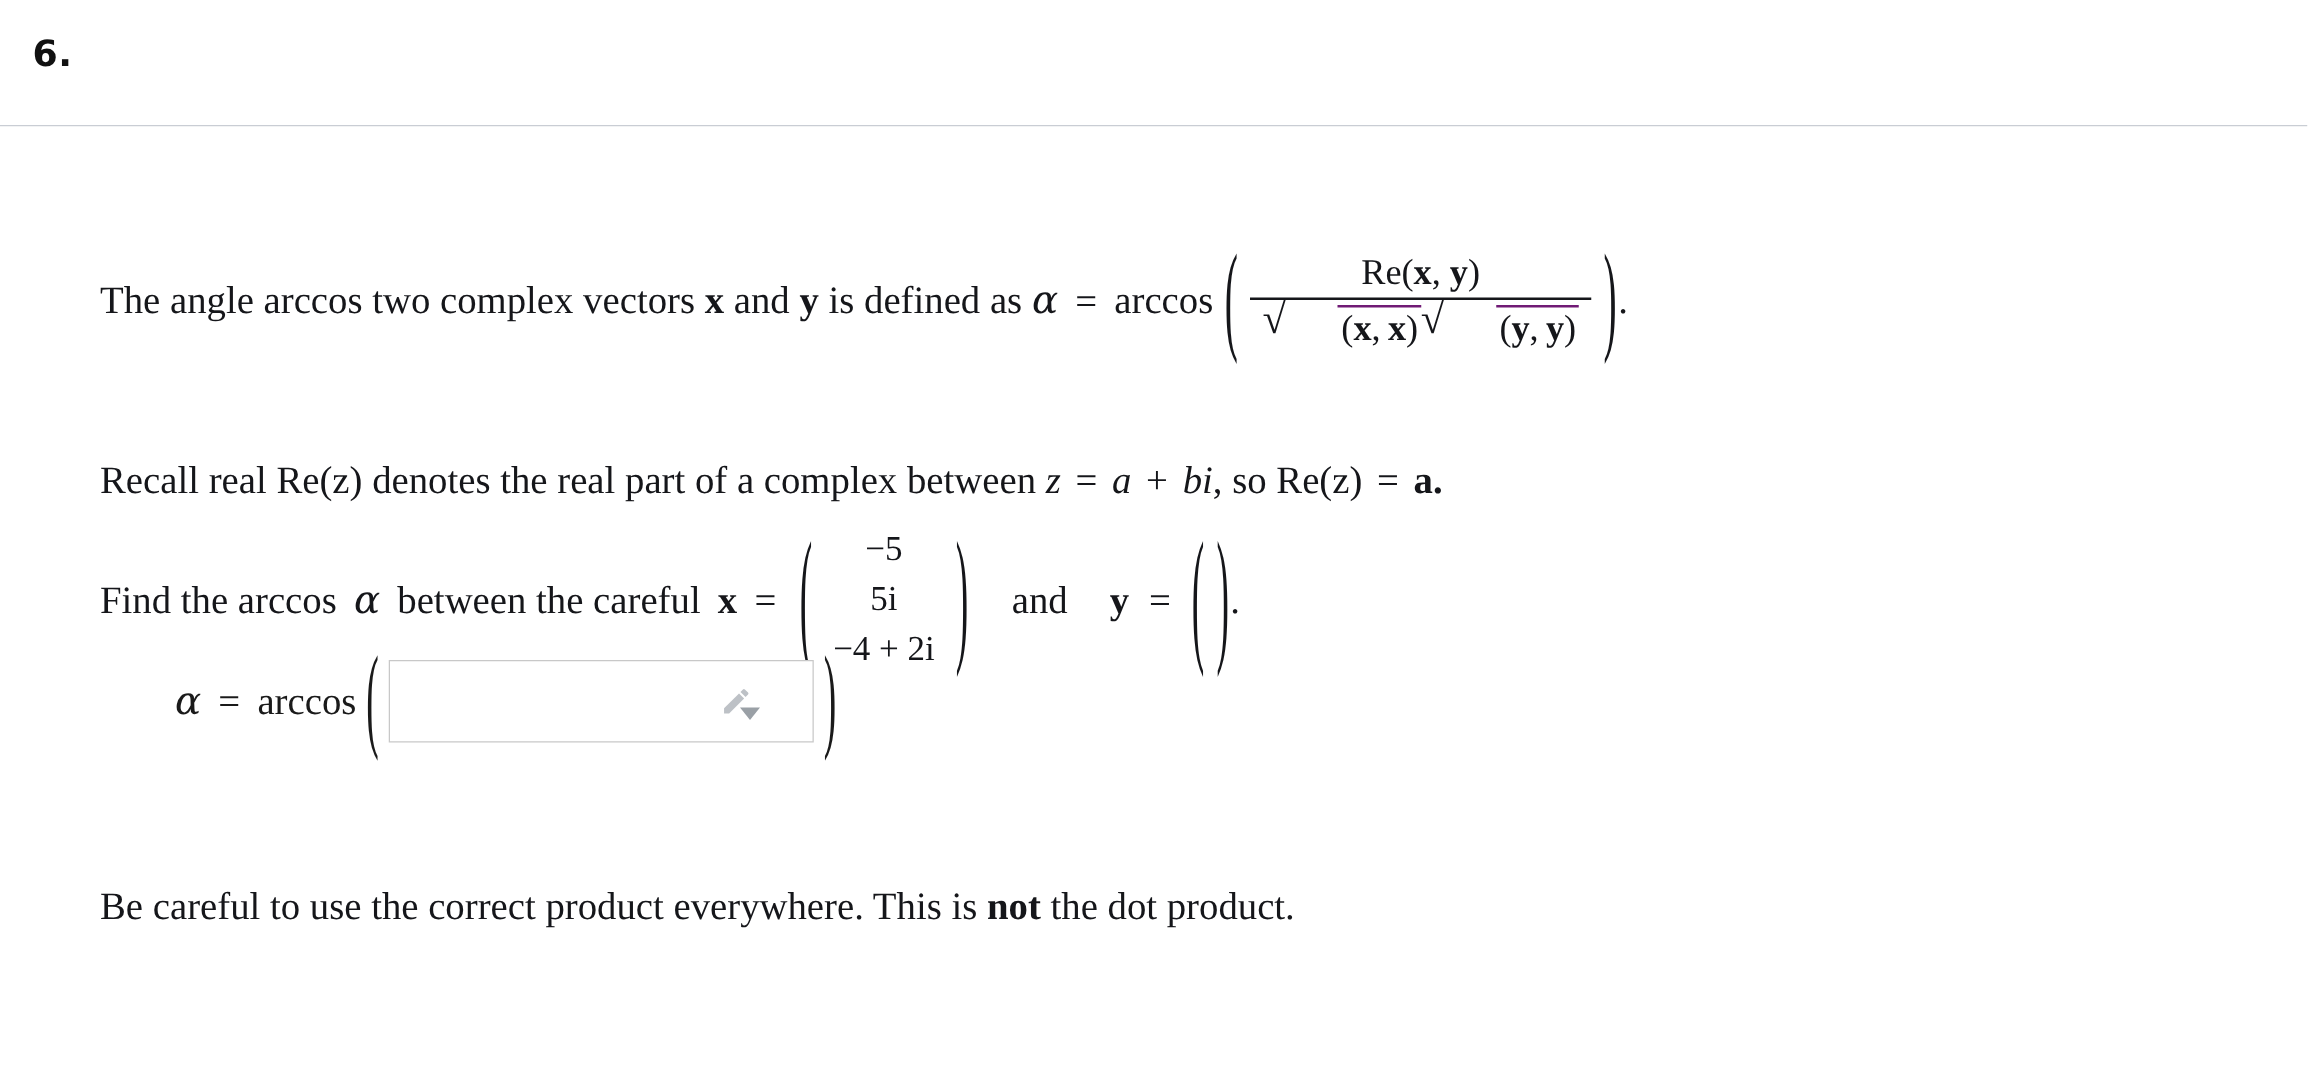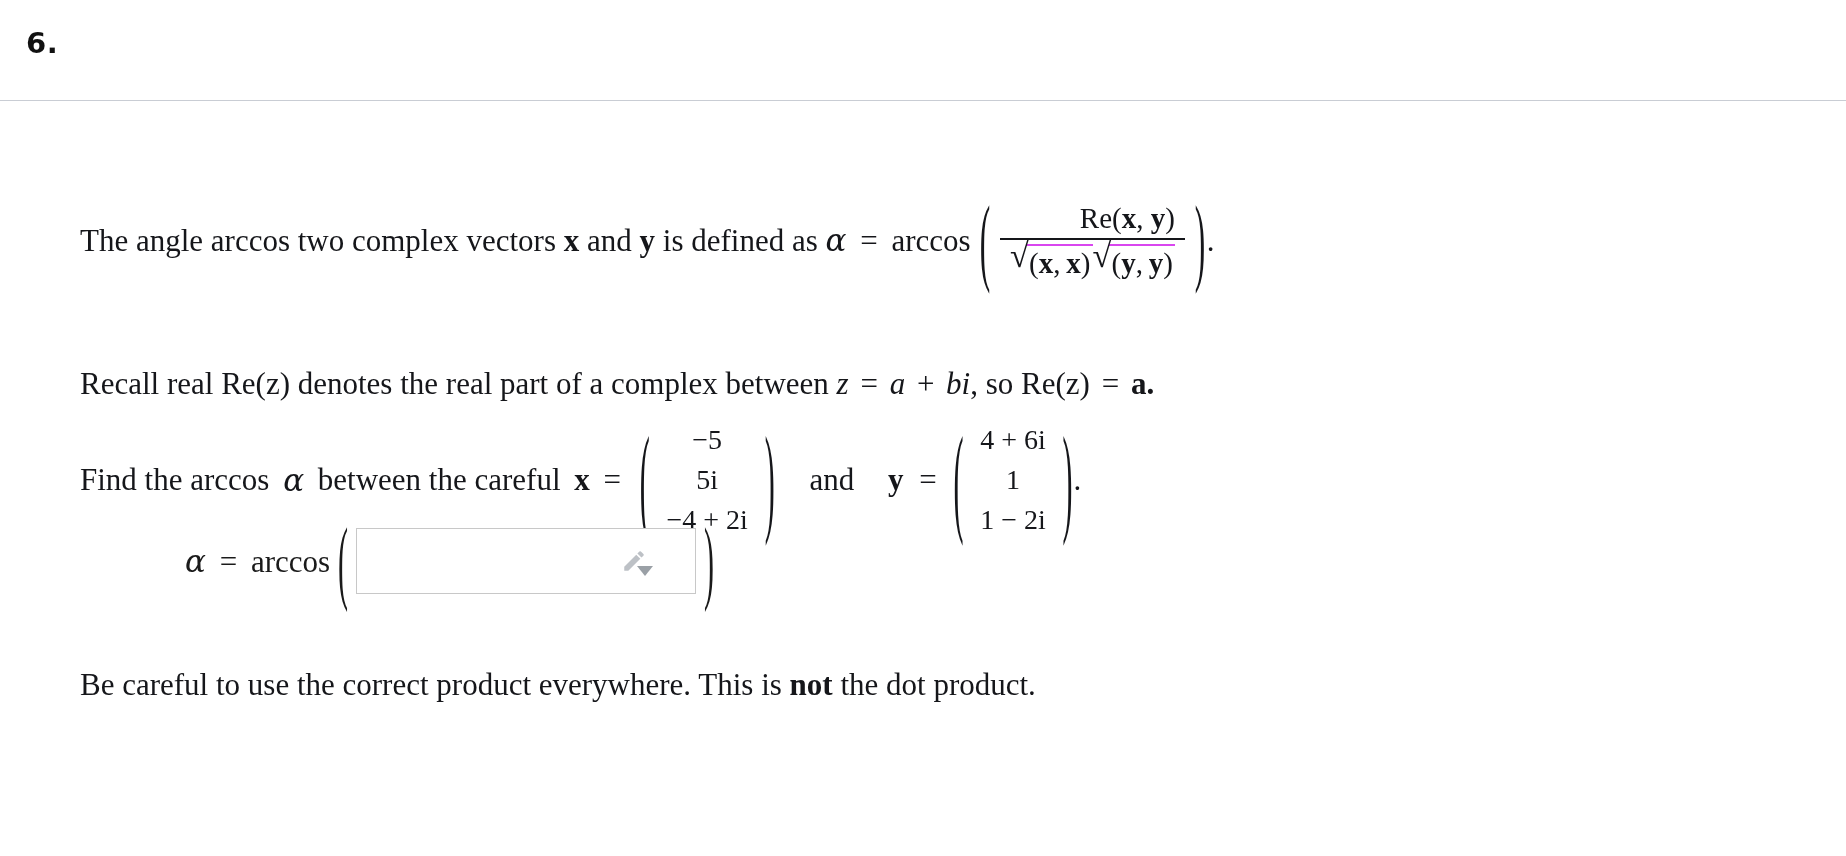--- a/index.html
+++ b/index.html
@@ -59,21 +59,21 @@
     font-family: "DejaVu Serif", "Liberation Serif", serif;
     font-style: italic;
   }
   .op { padding: 0 6px; }
   .opn { padding: 0 4px; }
 
   
   .frac {
     display: inline-block;
     vertical-align: middle;
-    text-align: right;
+    text-align: center;
     position: relative;
     top: -2px;
   }
   .frac .num {
     display: block;
     padding: 0 10px 2px 10px;
     font-size: 29px;
   }
   .frac .bar {
     display: block;
@@ -88,22 +88,23 @@
   }
 
   
   .sqrt {
     display: inline-block;
     position: relative;
     padding-left: 16px;
   }
   .sqrt > .radicand {
     display: inline-block;
-    border-top: 2px solid #d946ef;
+    border-top: 2px solid #701a75;
     padding: 2px 2px 0 3px;
+    margin-left: 44px;
   }
   .sqrt > .sign {
     position: absolute;
     left: 0;
     top: -5px;
     font-size: 34px;
     line-height: 1;
   }
 
   
@@ -151,21 +152,21 @@
 
   
   .answer-row {
     position: absolute;
     left: 140px;
     top: 528px;
     display: flex;
     align-items: center;
     font-size: 31px;
   }
-  .answer-label { white-space: nowrap; padding-right: 6px; margin-left: 45px; }
+  .answer-label { white-space: nowrap; padding-right: 6px; }
   .mathbox {
     width: 340px;
     height: 66px;
     border: 1px solid #c8c8c8;
     background: #ffffff;
     margin: 0 6px;
     position: relative;
     box-sizing: border-box;
   }
   .pencil-icon {
@@ -242,25 +243,20 @@
   <span class="vector">
     <span class="row">−5</span>
     <span class="row">5i</span>
     <span class="row">−4 + 2i</span>
   </span>
   <span class="inline-mid matparen">)</span>
   <span class="inline-mid" style="padding:0 26px;">and</span>
   <span class="inline-mid mb">y</span>
   <span class="inline-mid" style="padding:0 8px;">=</span>
   <span class="inline-mid matparen">(</span>
-  <span class="vector">
-    <span class="row">4 + 6i</span>
-    <span class="row">1</span>
-    <span class="row">1 − 2i</span>
-  </span>
   <span class="inline-mid matparen">)</span><span class="inline-mid">.</span>
 </div>
 
 <div class="answer-row">
   <span class="answer-label">
     <span class="greek">α</span>
     <span class="op">=</span>
     <span class="mr">arccos</span>
   </span>
   <span class="inputparen">(</span>
@@ -268,17 +264,17 @@
     <span placeholder=""></span>
     <svg class="pencil-icon" viewBox="0 0 24 24">
       <path d="M3 17.25V21h3.75L17.81 9.94l-3.75-3.75L3 17.25z" fill="#bdc1c6"></path>
       <path d="M20.71 7.04a1 1 0 0 0 0-1.41l-2.34-2.34a1 1 0 0 0-1.41 0l-1.83 1.83 3.75 3.75 1.83-1.83z" fill="#bdc1c6"></path>
     </svg>
     <span class="pencil-caret"></span>
   </div>
   <span class="inputparen">)</span>
 </div>
 
-<div class="block" style="left:80px; top:668px;">
+<div class="block" style="left:80px; top:708px;">
   <span>Be careful to use the correct product everywhere. This is</span>
   <span class="strong">not</span>
   <span>the dot product.</span>
 </div>
 
 </body></html>

